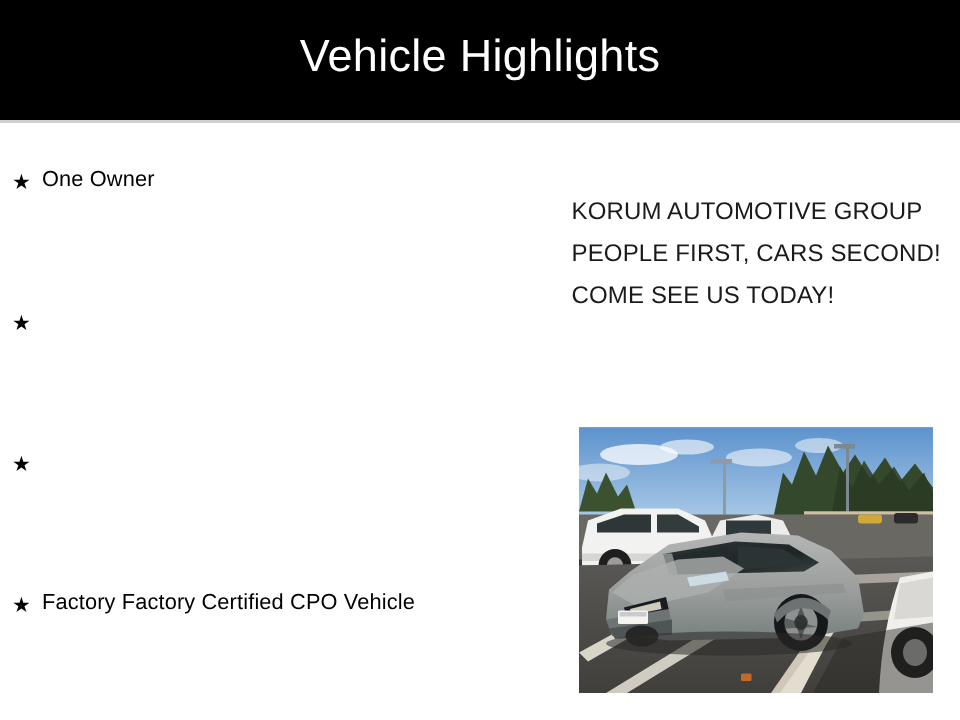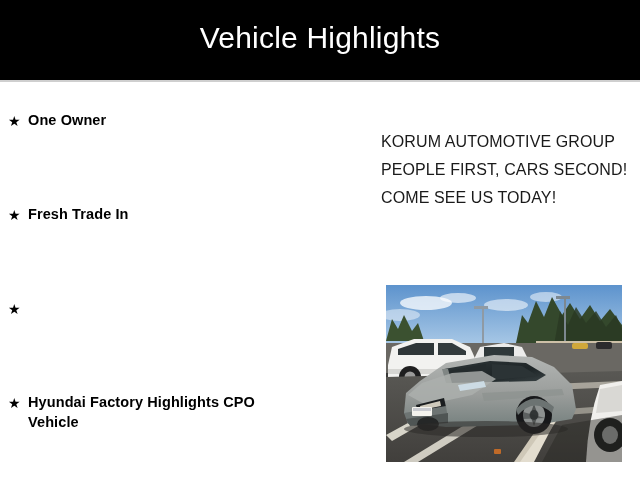--- a/index.html
+++ b/index.html
@@ -77,21 +77,21 @@
     font-size: 14px;
     line-height: 20px;
     color: #000000;
     text-align: left;
     padding-top: 1px;
   }
 
   .highlight-label {
     flex: 1 1 auto;
     font-size: 14.5px;
-    font-weight: bold;
+    font-weight: normal;
     color: #000000;
     line-height: 20px;
     letter-spacing: 0.1px;
     max-width: 280px;
   }
 
   
   #dealer-message {
     position: absolute;
     left: 381px;
@@ -133,30 +133,29 @@
 
   <div id="highlights-list">
 
     <div class="highlight-item">
       <span class="bullet-star">★</span>
       <span class="highlight-label">One Owner</span>
     </div>
 
     <div class="highlight-item">
       <span class="bullet-star">★</span>
-      <span class="highlight-label">Fresh Trade In</span>
-    </div>
-
-    <div class="highlight-item">
-      <span class="bullet-star">★</span>
-    </div>
-
-    <div class="highlight-item">
-      <span class="bullet-star">★</span>
-      <span class="highlight-label">Hyundai Factory Highlights CPO Vehicle</span>
+    </div>
+
+    <div class="highlight-item">
+      <span class="bullet-star">★</span>
+    </div>
+
+    <div class="highlight-item">
+      <span class="bullet-star">★</span>
+      <span class="highlight-label">Factory Factory Certified CPO Vehicle</span>
     </div>
 
   </div>
 
   <div id="dealer-message">KORUM AUTOMOTIVE GROUP
 PEOPLE FIRST, CARS SECOND!
 COME SEE US TODAY!</div>
 
   <div id="vehicle-photo">
     <svg viewBox="0 0 236 177" xmlns="http://www.w3.org/2000/svg">

